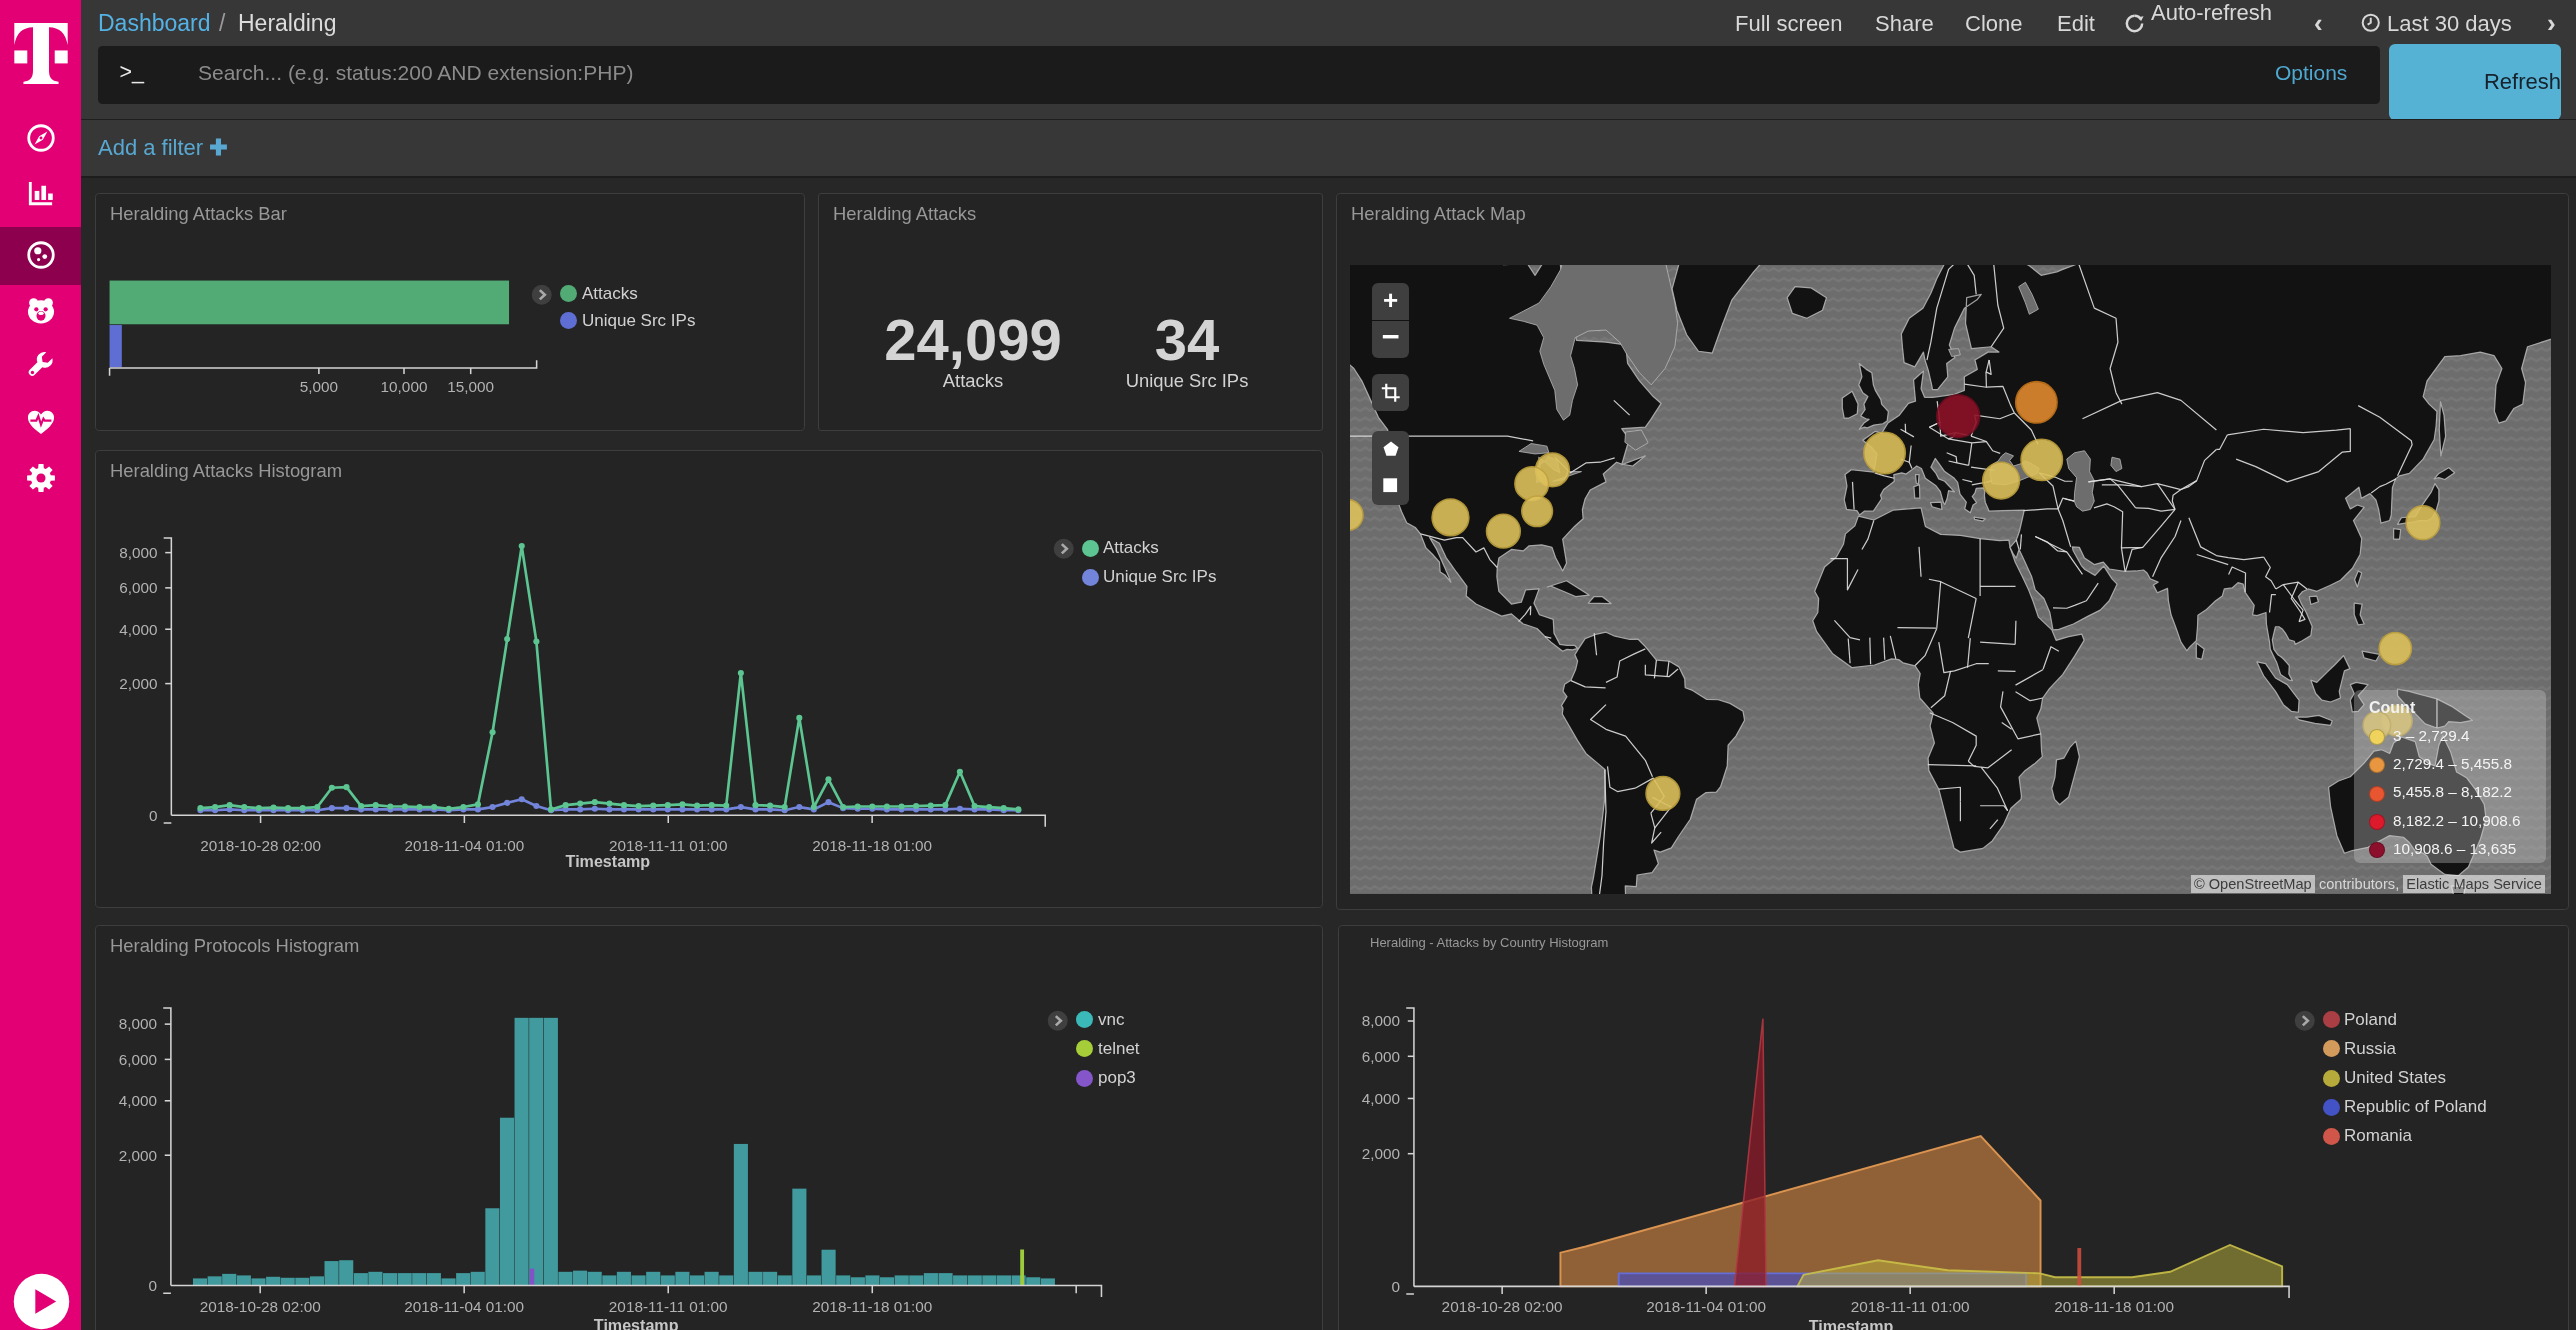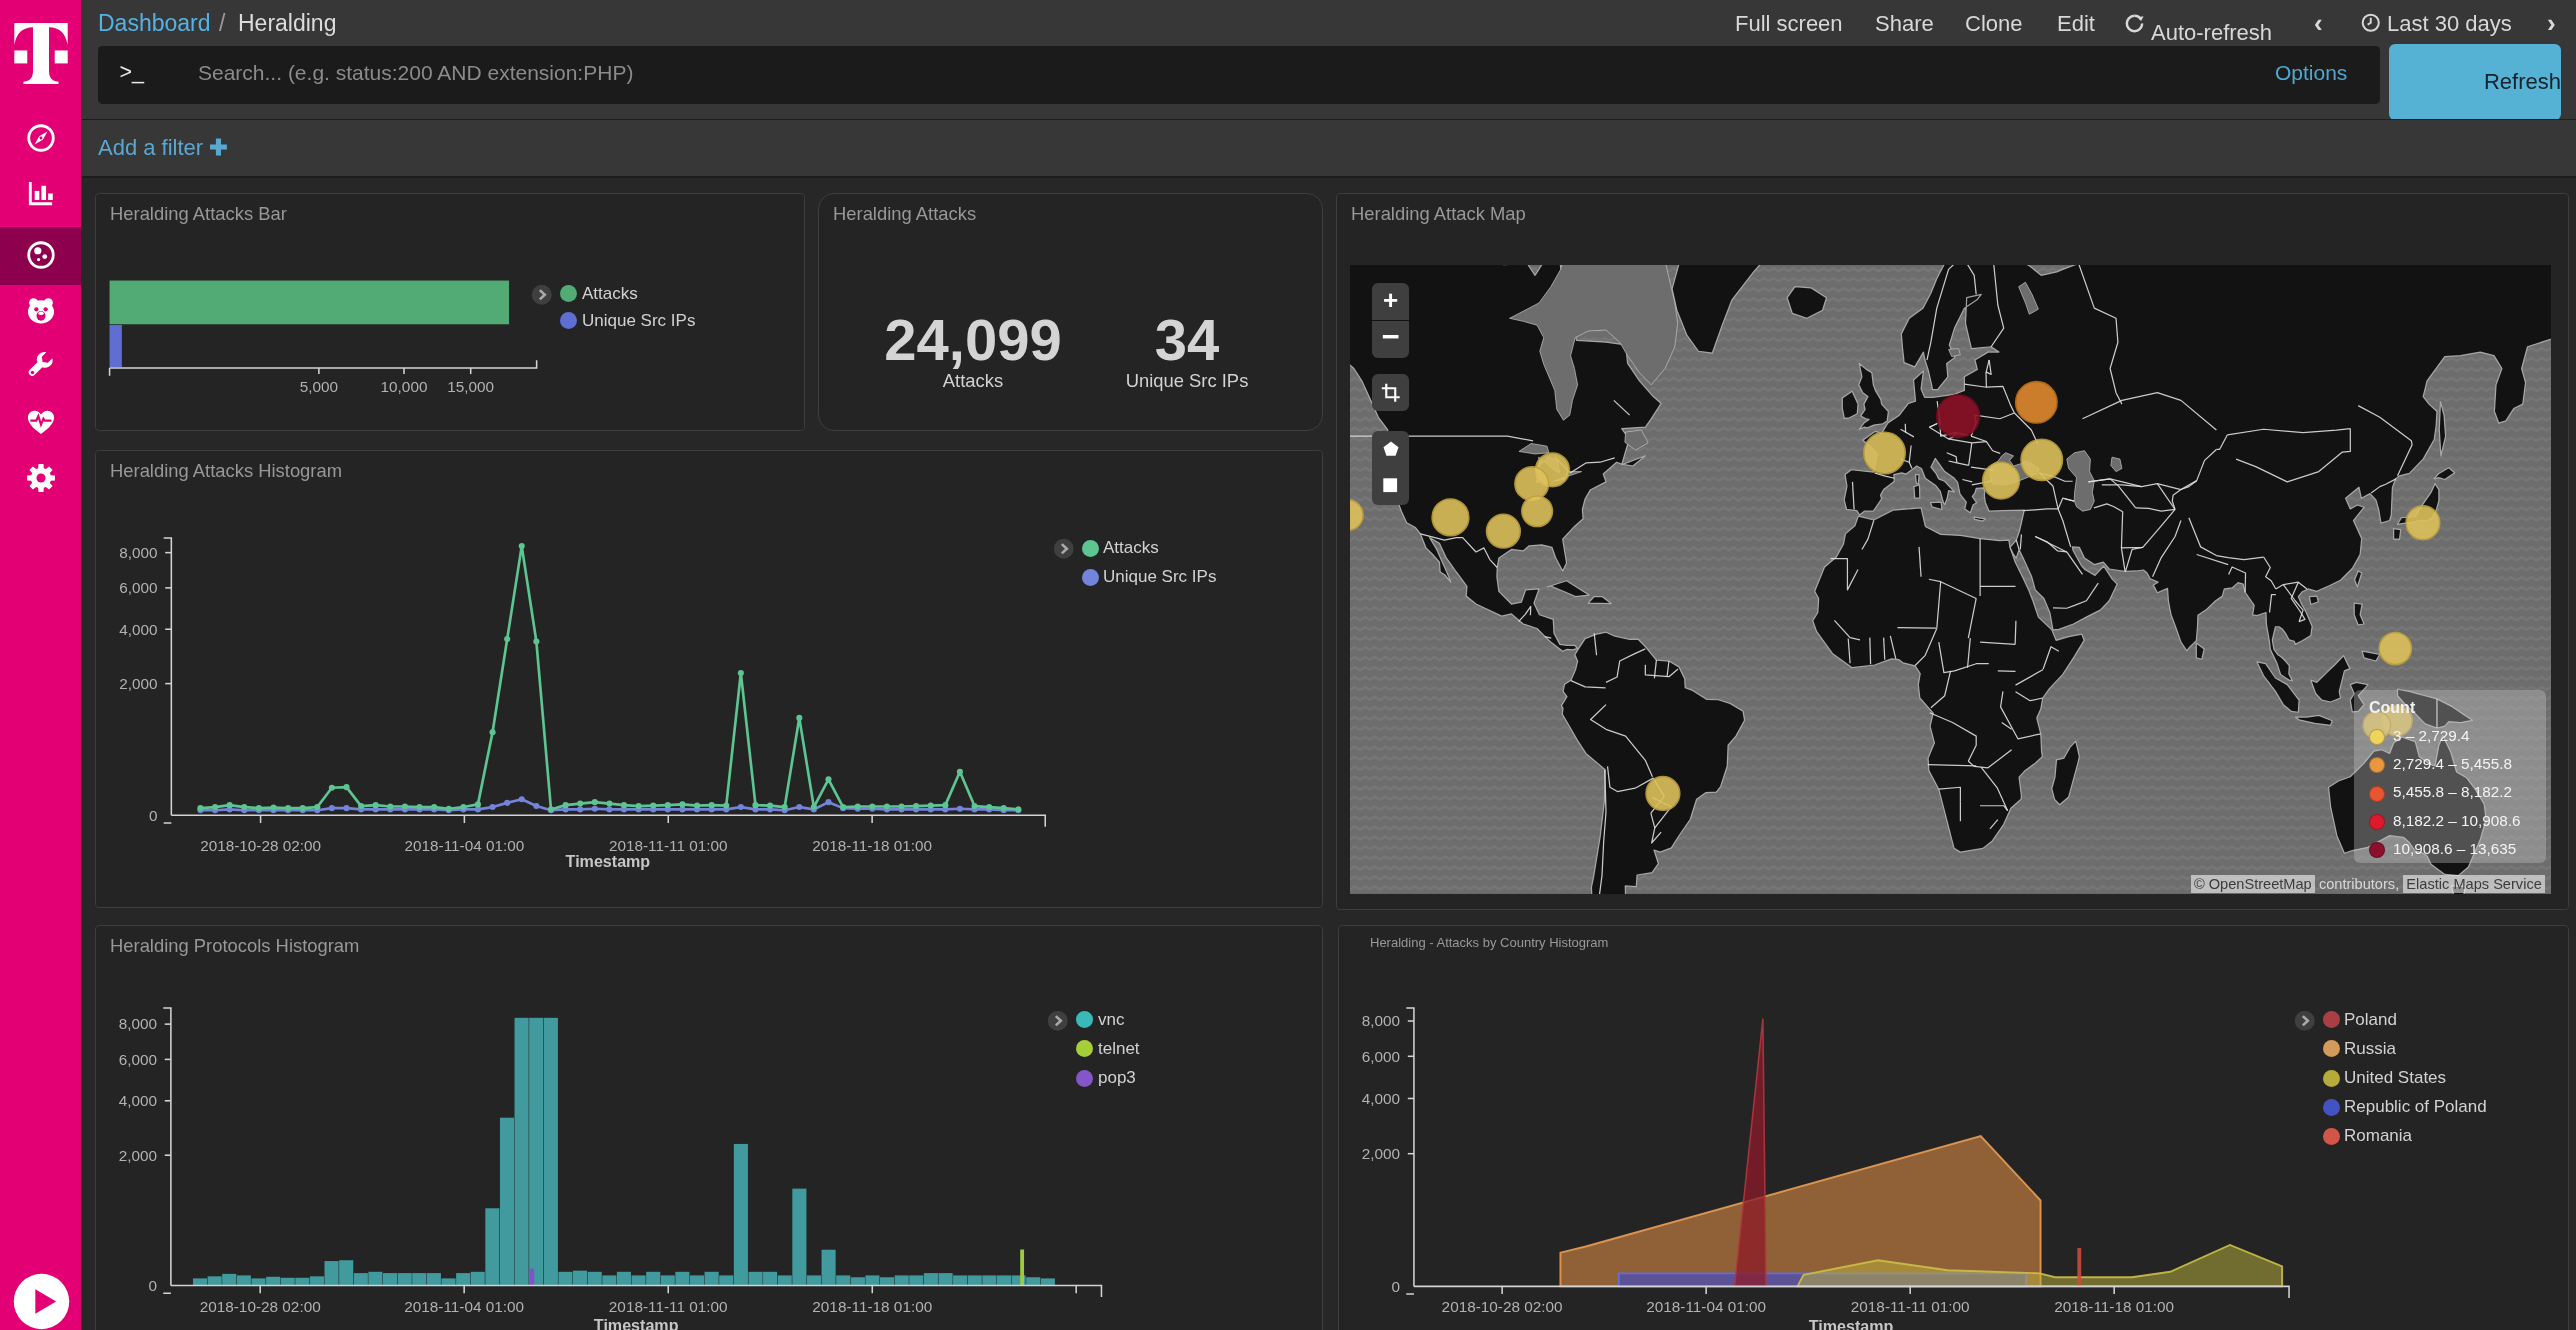--- a/index.html
+++ b/index.html
@@ -8,21 +8,21 @@
       <div style="position:absolute;left:1654px;top:10.7px;font-size:22px;color:#d8d8d8">Full screen</div>
       <div style="position:absolute;left:1794px;top:10.7px;font-size:22px;color:#d8d8d8">Share</div>
       <div style="position:absolute;left:1884px;top:10.7px;font-size:22px;color:#d8d8d8">Clone</div>
       <div style="position:absolute;left:1976px;top:10.7px;font-size:22px;color:#d8d8d8">Edit</div>
       <svg style="position:absolute;left:2042px;top:12.3px" width="23" height="23" viewBox="0 0 24 24">
         <path d="M12 4 a8 8 0 1 0 8 8" fill="none" stroke="#d8d8d8" stroke-width="2.6"></path>
         <path d="M20 12 V4.5 M20 12 l-3.8 -6.5" fill="none" stroke="#373737" stroke-width="0"></path>
         <path d="M12 4 a8 8 0 0 1 6.9 4" fill="none" stroke="#d8d8d8" stroke-width="2.6"></path>
         <path d="M21.5 4.5 L18.9 9.3 L15.2 5.4 Z" fill="#d8d8d8"></path>
       </svg>
-      <div style="position:absolute;left:2070px;top:20px;font-size:22px;color:#d8d8d8">Auto-refresh</div>
+      <div style="position:absolute;left:2070px;top:0;font-size:22px;color:#d8d8d8">Auto-refresh</div>
       <div style="position:absolute;left:2233px;top:7.7px;font-size:26px;color:#d8d8d8;font-weight:bold">‹</div>
       <svg style="position:absolute;left:2279px;top:12.3px" width="21.5" height="21.5" viewBox="0 0 24 24">
         <circle cx="12" cy="12" r="9" fill="none" stroke="#d8d8d8" stroke-width="2.2"></circle>
         <path d="M12 6.5 V12 L8.5 14" fill="none" stroke="#d8d8d8" stroke-width="2.2"></path>
       </svg>
       <div style="position:absolute;left:2306px;top:10.7px;font-size:22px;color:#d8d8d8">Last 30 days</div>
       <div style="position:absolute;left:2466px;top:7.7px;font-size:26px;color:#d8d8d8;font-weight:bold">›</div>
       <div style="position:absolute;left:17px;top:46px;width:2282px;height:58px;background:#1b1b1b;border-radius:4.6px">
         <div style="position:absolute;left:21.5px;top:14px;font-size:21.5px;color:#eaeaea">&gt;_</div>
         <div style="position:absolute;left:100px;top:15.3px;font-size:21px;color:#8b8b8b">Search... (e.g. status:200 AND extension:PHP)</div>
@@ -50,21 +50,21 @@
       <text x="614" y="512" font-size="20" fill="#b2b2b2" text-anchor="middle" font-family="Liberation Sans">15,000</text>
     </svg>
     <svg style="position:absolute;left:531px;top:284px" width="21.5" height="21.5" viewBox="0 0 28 28">
       <circle cx="14" cy="14" r="13" fill="#3f3f3f"></circle>
       <path d="M11.5 8 L18 14 L11.5 20" fill="none" stroke="#a9a9a9" stroke-width="3.4"></path>
     </svg>
     <div style="position:absolute;left:560px;top:285px;width:17px;height:17px;border-radius:50%;background:#52ab74"></div>
     <div style="position:absolute;left:582px;top:284px;font-size:17px;color:#d2d2d2">Attacks</div>
     <div style="position:absolute;left:560px;top:312px;width:17px;height:17px;border-radius:50%;background:#5f6ed2"></div>
     <div style="position:absolute;left:582px;top:311px;font-size:17px;color:#d2d2d2">Unique Src IPs</div>
-    <div style="position:absolute;left:818px;top:193px;width:505px;height:238px;background:#242424;border:0.8px solid #3e3e3e;border-radius:16px">
+    <div style="position:absolute;left:818px;top:193px;width:505px;height:238px;background:#242424;border:0.8px solid #3e3e3e;border-radius:3px">
       <div style="position:absolute;left:14px;top:9.2px;font-size:18.4px;color:#989898">Heralding Attacks</div>
     </div>
     <div style="position:absolute;left:818px;top:306px;width:310px;height:64px;font-size:58px;font-weight:bold;color:#d4d4d4;text-align:center">24,099</div>
     <div style="position:absolute;left:818px;top:370px;width:310px;height:23px;font-size:18.4px;color:#d2d2d2;text-align:center">Attacks</div>
     <div style="position:absolute;left:1063px;top:306px;width:248px;height:64px;font-size:58px;font-weight:bold;color:#d4d4d4;text-align:center">34</div>
     <div style="position:absolute;left:1063px;top:370px;width:248px;height:23px;font-size:18.4px;color:#d2d2d2;text-align:center">Unique Src IPs</div>
     <div style="position:absolute;left:1336px;top:193px;width:1233px;height:717px;background:#242424;border:0.8px solid #3e3e3e;border-radius:4.6px">
       <div style="position:absolute;left:14px;top:9.2px;font-size:18.4px;color:#989898">Heralding Attack Map</div>
     </div>
     <div style="position:absolute;left:1350px;top:265px;width:1201px;height:629px;overflow:hidden">

